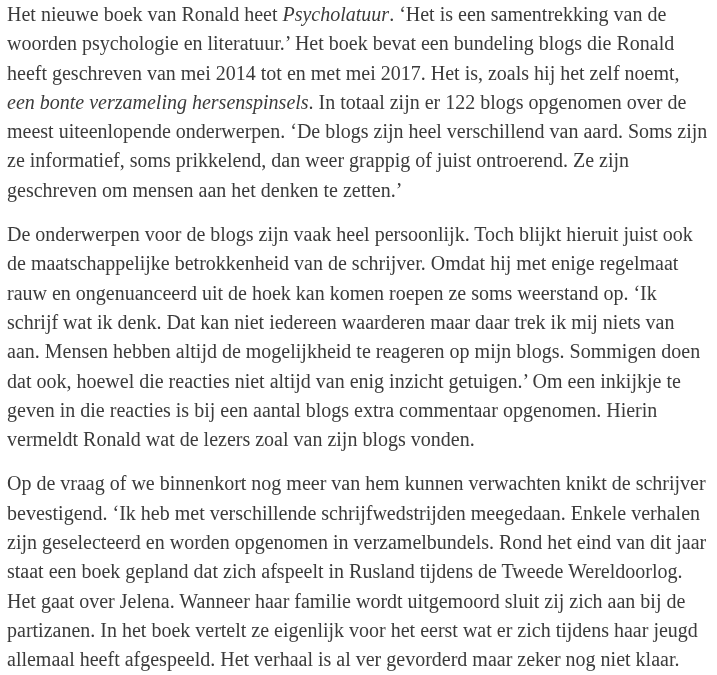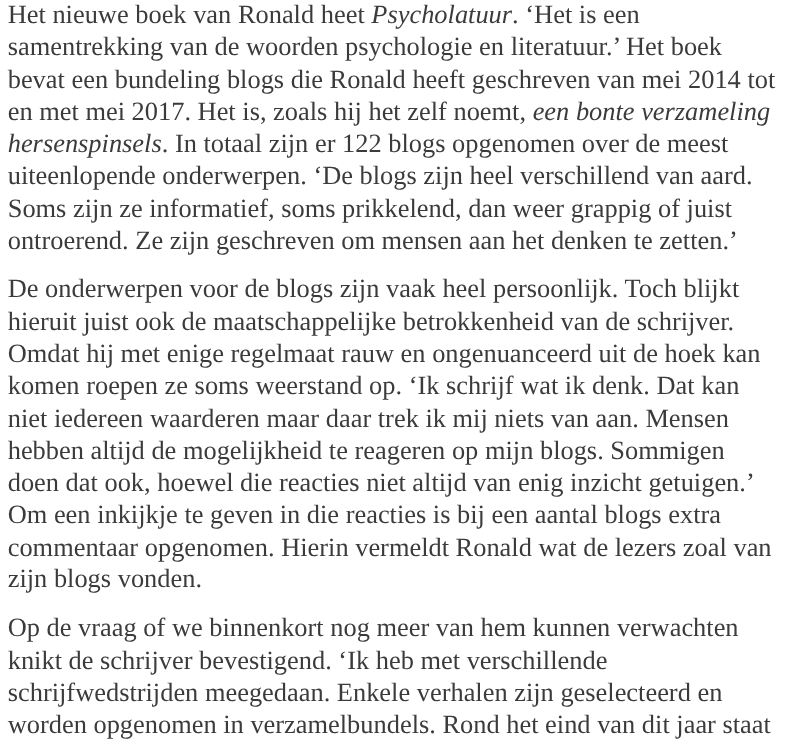--- a/index.html
+++ b/index.html
@@ -15,21 +15,21 @@
   body {
     width: 717px;
     height: 675px;
     overflow: hidden;
   }
   .article {
     width: 717px;
     height: 675px;
     padding: 0 8px 0 7px;
     font-family: "Liberation Serif", "DejaVu Serif", serif;
-    font-size: 24px;
+    font-size: 20px;
     line-height: 29.3px;
     color: var(--text-color);
     text-align: left;
   }
   .article p {
     margin: 0 0 15px 0;
     padding: 0;
   }
   .article p:last-child {
     margin-bottom: 0;

